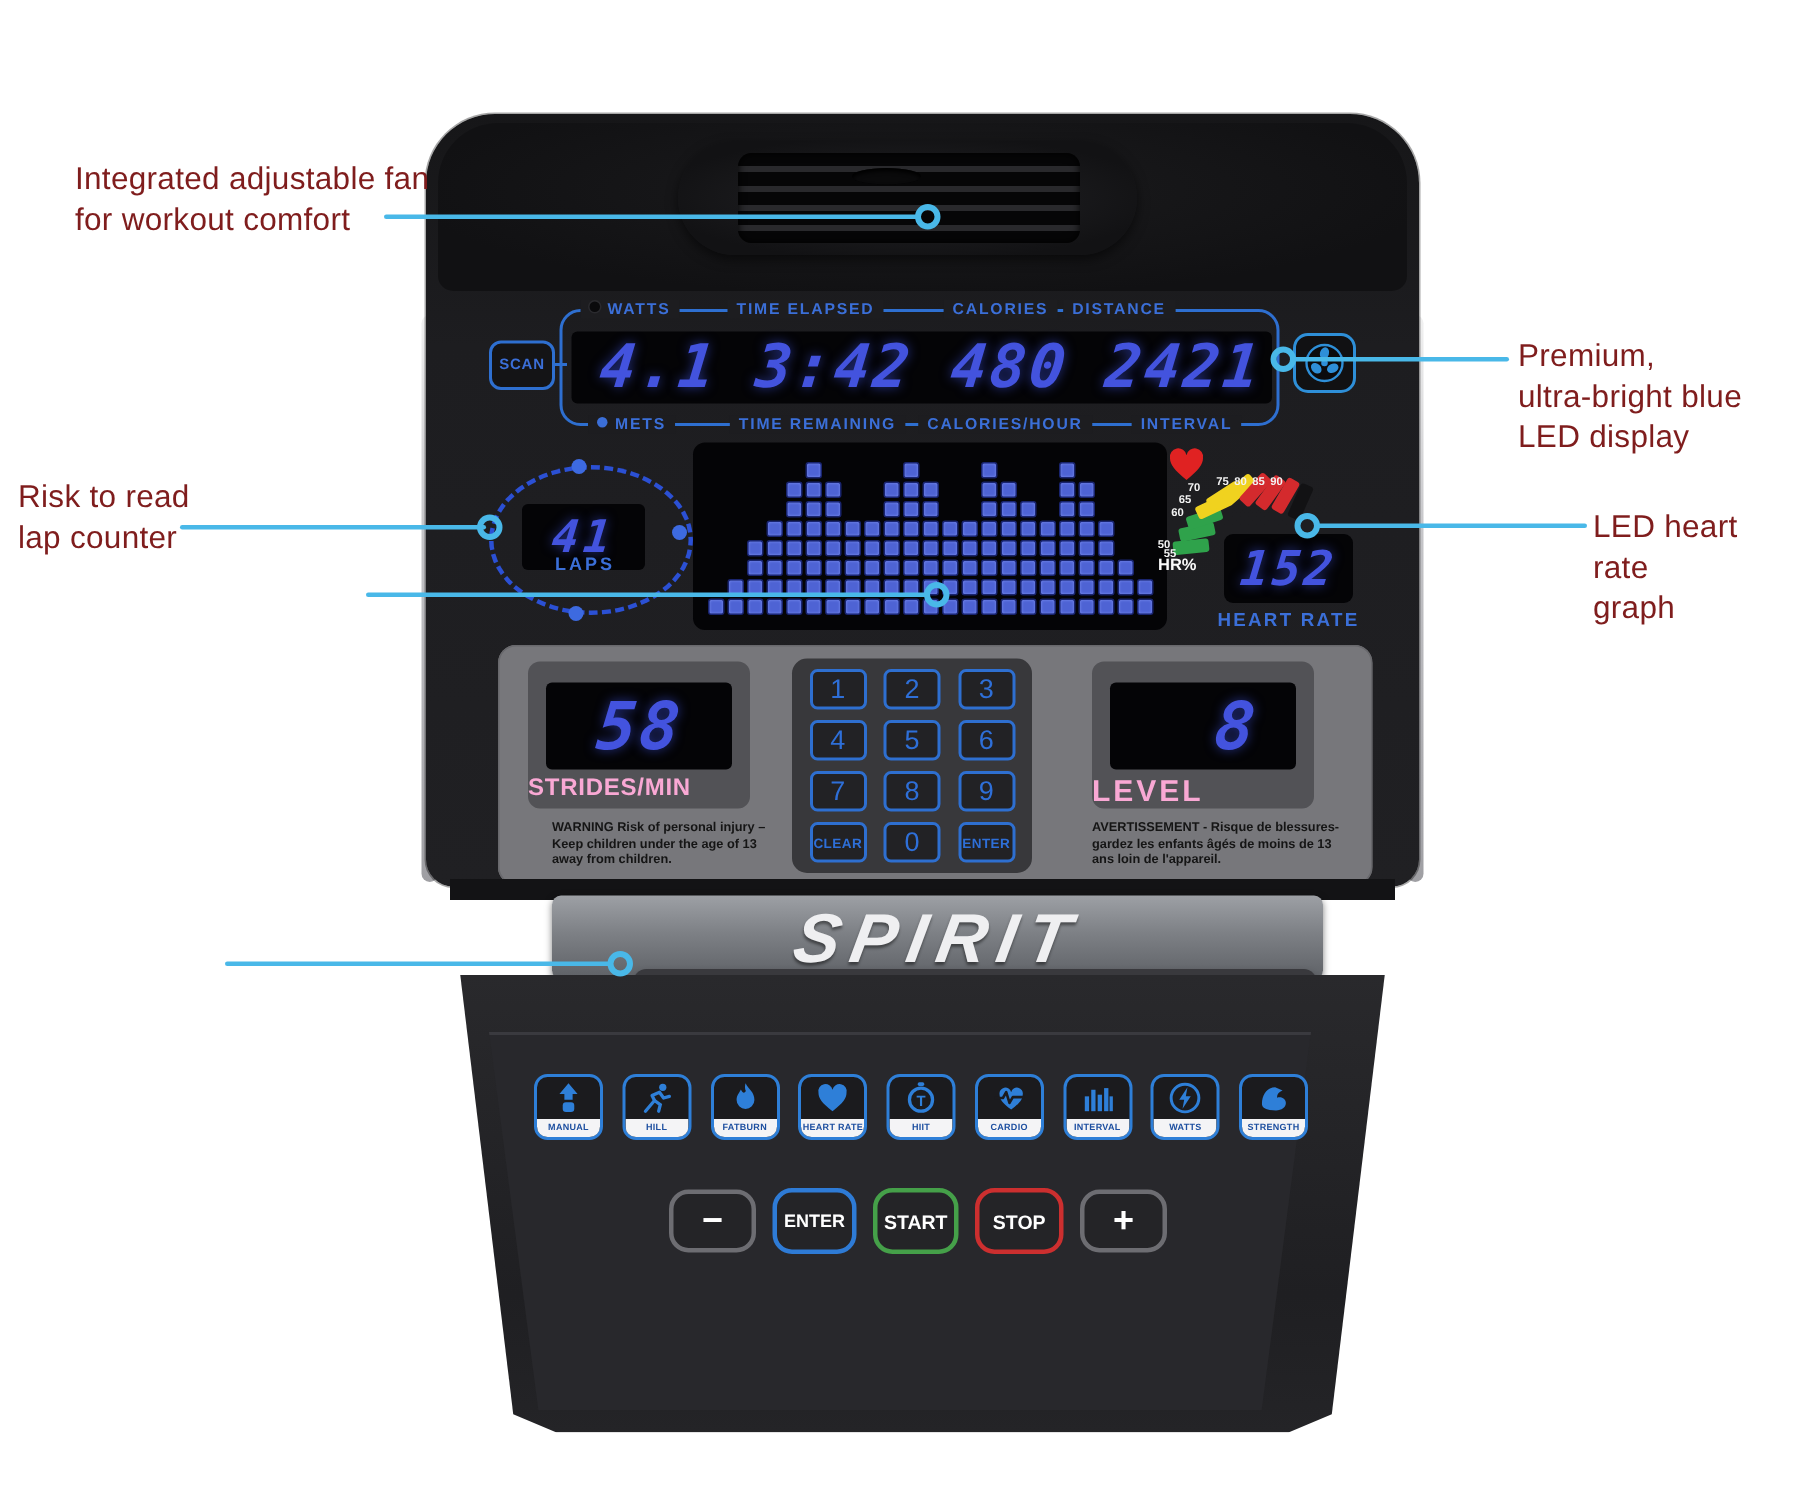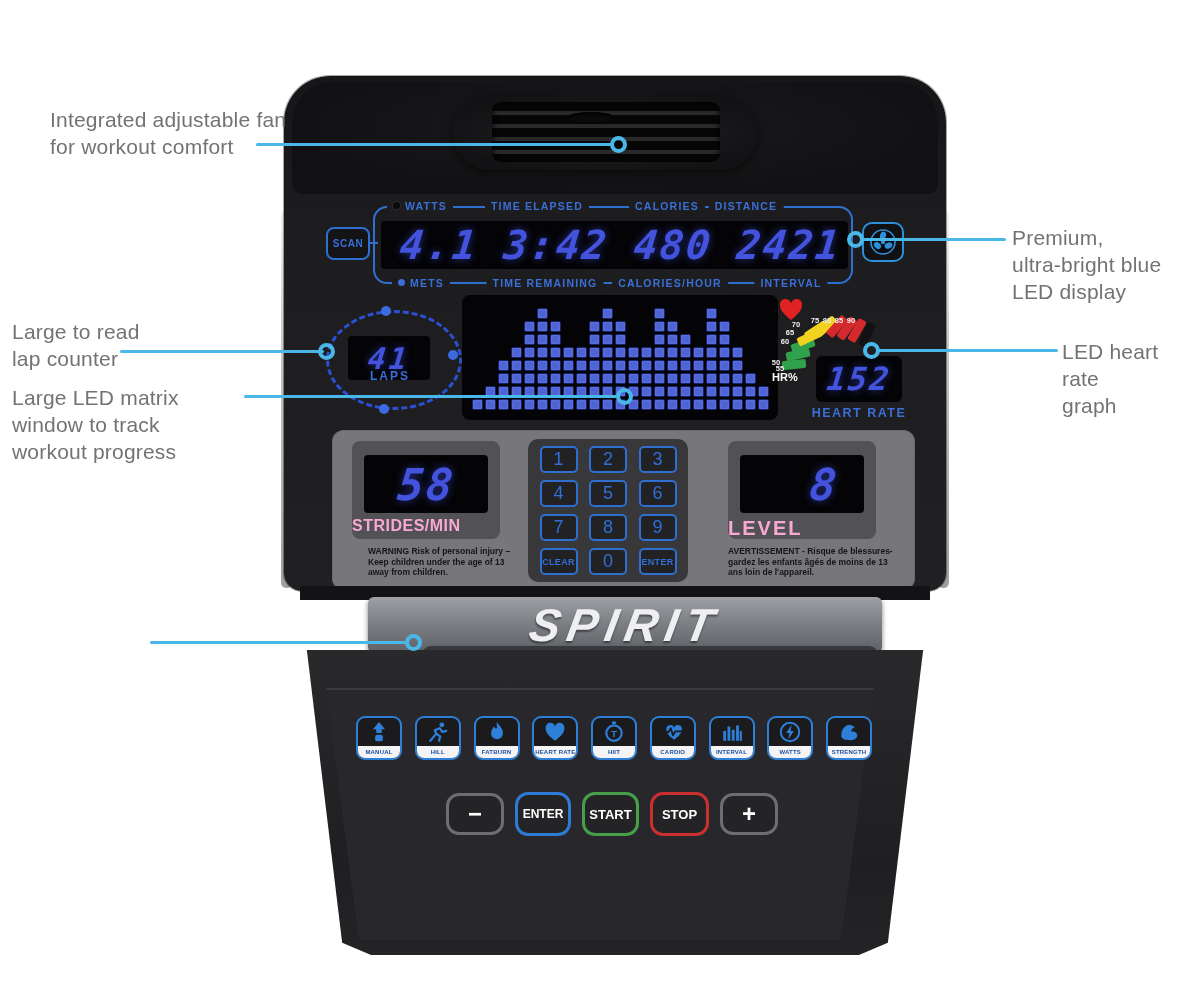--- a/index.html
+++ b/index.html
@@ -179,21 +179,21 @@
   .ctrl {
     height:44px; border-radius:13px; background:#242427; color:#fff; font-weight:bold;
     display:flex; align-items:center; justify-content:center; cursor:pointer;
   }
   .ctrl.minus,.ctrl.plus { width:58px; border:3px solid #6d6d72; font-size:24px; height:42px; }
   .ctrl.enter { width:56px; border:3px solid #2e7bd6; font-size:12px; }
   .ctrl.start { width:57px; border:3px solid #45a049; font-size:13px; }
   .ctrl.stop  { width:59px; border:3px solid #cc2f2f; font-size:13px; }
 
   
-  .callout-text { color:#737373; font-size:21px; line-height:27px; letter-spacing:.2px; }
+  .callout-text { color:#7f1d1d; font-size:21px; line-height:27px; letter-spacing:.2px; }
   .callout-text.right { text-align:left; }
   .cline { height:3px; background:#49b8e8; border-radius:2px; }
   .cring { width:17px; height:17px; border:4px solid #49b8e8; border-radius:50%; background:transparent; }
 </style>
 </head>
 <body>
 
 <div id="stage">
 
   <div class="abs rail left"></div>
@@ -654,31 +654,26 @@
   </div>
 
   <div class="abs callout-text" style="left:50px; top:106px;">
     <div>Integrated adjustable fan</div>
     <div>for workout comfort</div>
   </div>
   <div class="abs cline" style="left:256px; top:143px; width:358px;"></div>
   <div class="abs cring" style="left:610px; top:136px;"></div>
 
   <div class="abs callout-text" style="left:12px; top:318px;">
-    <div>Large to read</div>
+    <div>Risk to read</div>
     <div>lap counter</div>
   </div>
   <div class="abs cline" style="left:120px; top:350px; width:204px;"></div>
   <div class="abs cring" style="left:318px; top:343px;"></div>
 
-  <div class="abs callout-text" style="left:12px; top:384px;">
-    <div>Large LED matrix</div>
-    <div>window to track</div>
-    <div>workout progress</div>
-  </div>
   <div class="abs cline" style="left:244px; top:395px; width:374px;"></div>
   <div class="abs cring" style="left:616px; top:388px;"></div>
 
   <div class="abs cline" style="left:150px; top:641px; width:258px;"></div>
   <div class="abs cring" style="left:405px; top:634px;"></div>
 
   <div class="abs callout-text right" style="left:1012px; top:224px;">
     <div>Premium,</div>
     <div>ultra-bright blue</div>
     <div>LED display</div>

